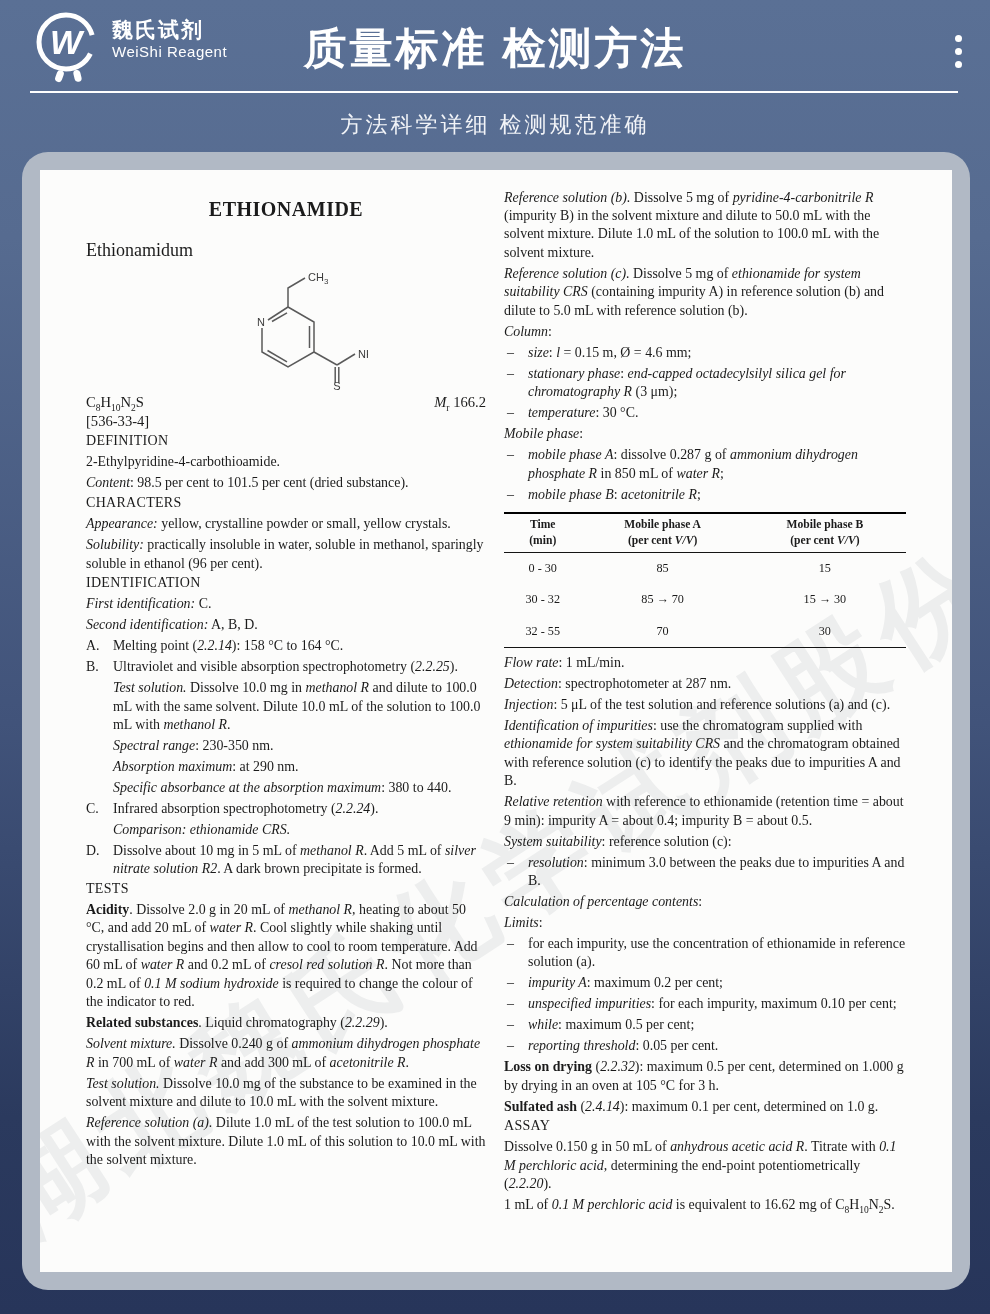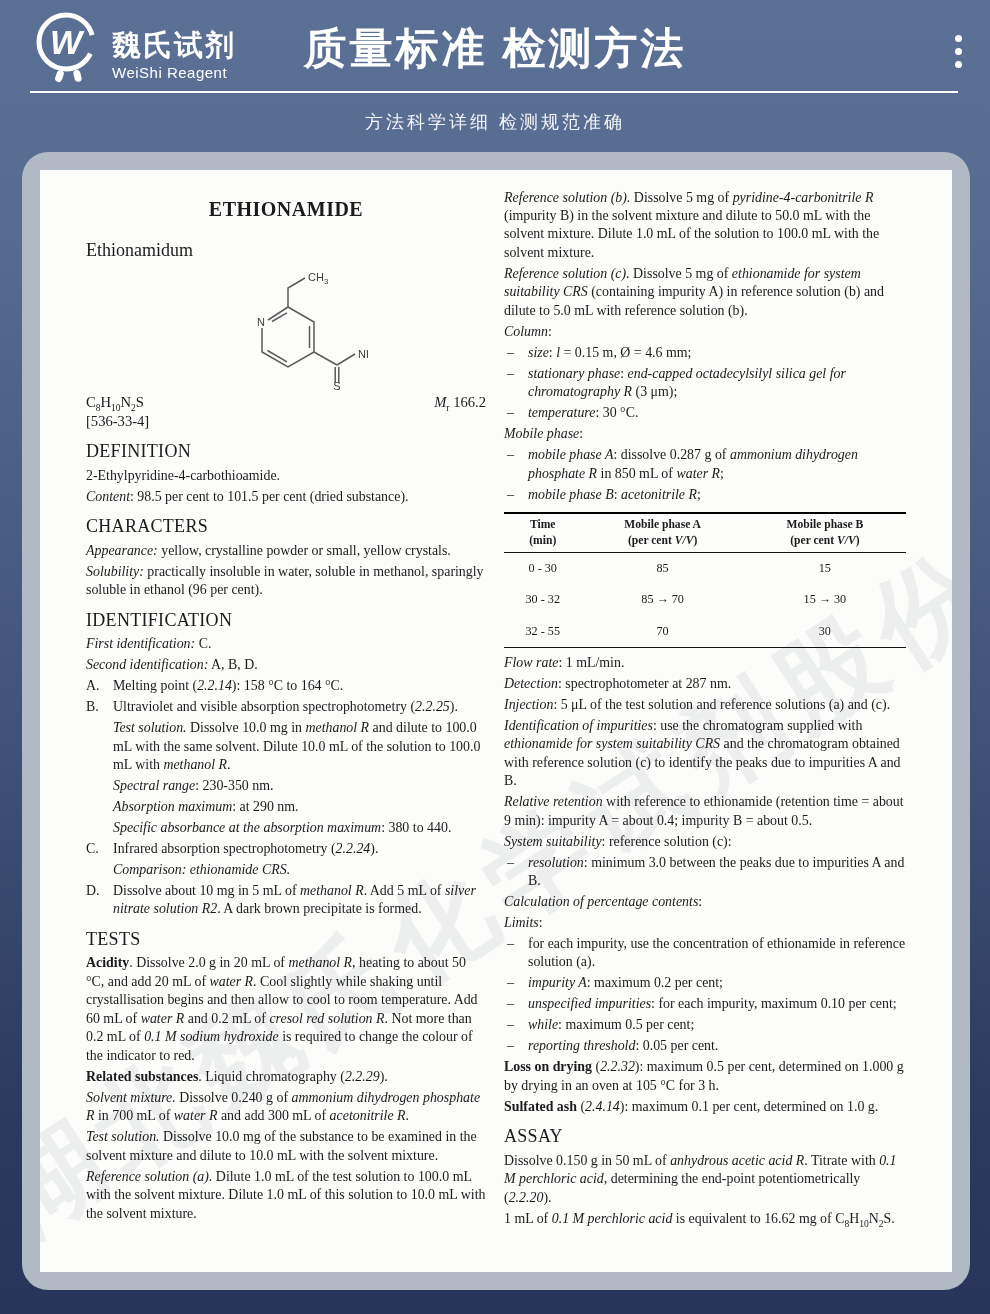--- a/index.html
+++ b/index.html
@@ -6,29 +6,29 @@
   html,body { width:990px; height:1314px; }
   body {
     font-family:"Liberation Sans","DejaVu Sans",sans-serif;
     background:linear-gradient(180deg,#5a7095 0%,#566b90 18%,#41537a 55%,#2b3a5e 85%,#27355a 100%);
     position:relative; overflow:hidden;
   }
   
   .header { position:absolute; top:0; left:0; right:0; height:152px; }
   .logo { position:absolute; left:30px; top:8px; width:78px; height:80px; }
   .brand { position:absolute; left:112px; top:18px; color:#fff; }
-  .brand-cn { font-size:29px; font-weight:700; letter-spacing:2px; line-height:1.1;margin-top:12px; }
+  .brand-cn { font-size:21px; font-weight:700; letter-spacing:2px; line-height:1.1; }
   .brand-en { font-size:15px; letter-spacing:.5px; margin-top:2px; }
   .hdr-title { position:absolute; left:0; right:0; top:20px; text-align:center;
     color:#fff; font-size:43px; font-weight:700; letter-spacing:3px; }
   .kebab { position:absolute; right:28px; top:35px; display:flex; flex-direction:column; gap:6px; cursor:pointer; }
   .kebab i { width:7px; height:7px; border-radius:50%; background:#fff; display:block; }
   .hr-line { position:absolute; top:91px; left:30px; right:32px; height:2px; background:#fff; }
   .subtitle { position:absolute; left:0; right:0; top:110px; text-align:center;
-    color:#f2f4f8; font-size:18px; letter-spacing:3px; font-weight:500; }
+    color:#f2f4f8; font-size:22px; letter-spacing:3px; font-weight:500; }
   
   .panel { position:absolute; left:22px; right:20px; top:152px; bottom:24px;
     background:#b1b9c5; border-radius:26px; }
   .page { position:absolute; left:18px; right:18px; top:18px; bottom:18px;
     background:#fcfcfb; overflow:hidden; padding:16px 46px 14px 46px;
     font-family:"Liberation Serif","DejaVu Serif",serif; color:#1b1b1b; }
   .watermark { position:absolute; left:-70px; top:980px; transform:rotate(-33deg);
     transform-origin:0 0; white-space:nowrap; pointer-events:none;
     font-family:"DejaVu Sans",sans-serif; font-weight:700; font-size:104px;
     letter-spacing:12px; color:rgba(45,52,70,0.07); }
@@ -36,21 +36,21 @@
   .col { width:400px; font-size:13.9px; line-height:1.33; }
   .col.right { width:402px; }
   
   .doc-title { text-align:center; font-size:20px; font-weight:700; letter-spacing:.5px; margin-top:10px; }
   .doc-latin { text-align:left; font-size:18px; margin-top:16px; }
   .structure { display:block; margin:6px auto 0; }
   .formula-row { display:flex; justify-content:space-between; align-items:flex-start; margin-top:2px; font-size:14.6px; }
   .cas-line { font-size:14.6px; }
   
   .blk { margin-top:2.5px; }
-  .blk.h { margin-top:9px; font-size:18px; letter-spacing:.3px; }
+  .blk.h { margin-top:1px; font-size:14px; letter-spacing:.3px; }
   .blk.l { padding-left:27px; }
   .blk.l .lab { display:inline-block; width:27px; margin-left:-27px; }
   .blk.s { padding-left:27px; }
   .blk.d { padding-left:24px; }
   .blk.d .dash { display:inline-block; width:24px; margin-left:-24px; padding-left:3px; }
   .it { font-style:italic; } .bd { font-weight:bold; } .bi { font-weight:bold; font-style:italic; }
   sub { font-size:9.5px; line-height:0; }
   
   table.mob { width:100%; border-collapse:collapse; margin:8px 0 6px;
     border-top:2px solid #000000; border-bottom:1.6px solid #141414; }

